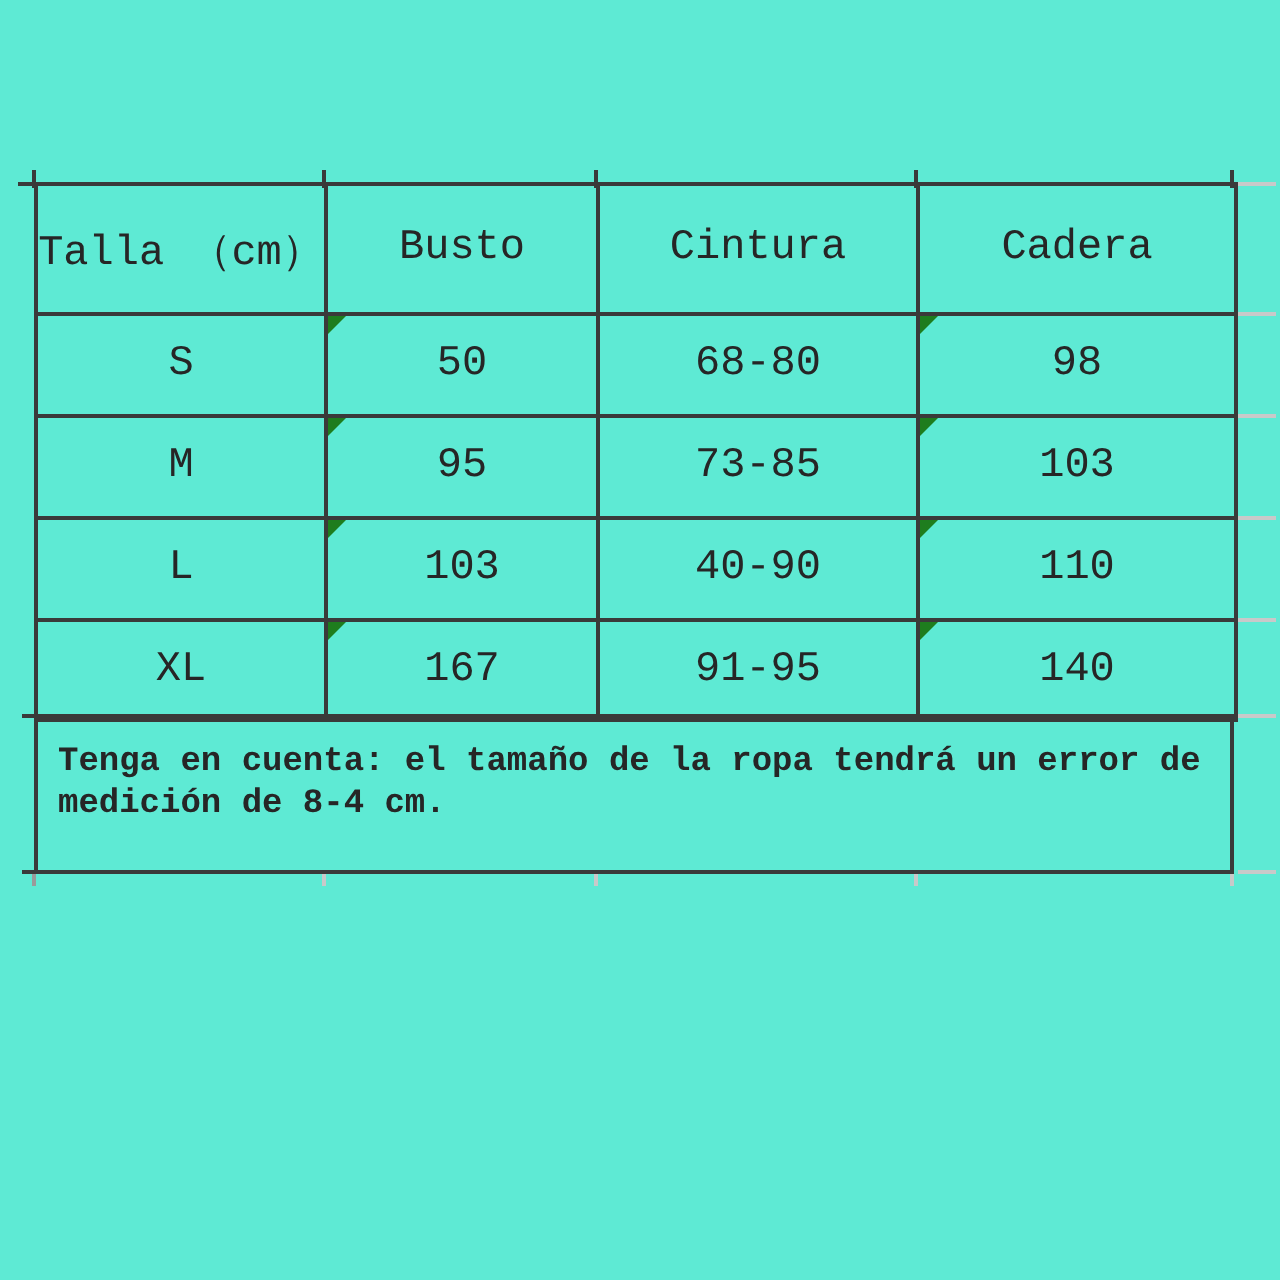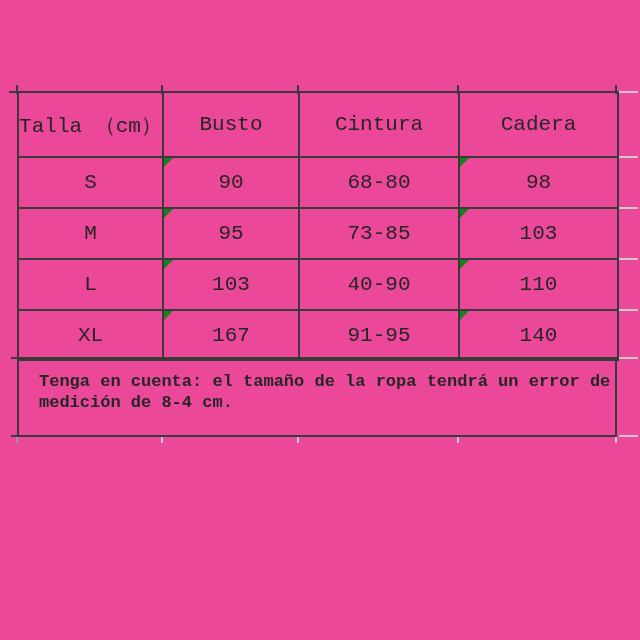--- a/index.html
+++ b/index.html
@@ -1,17 +1,17 @@
 <!DOCTYPE html>
 <html><head>
 <meta charset="utf-8">
 <style>
   html,body{margin:0;padding:0;background:#ffffff;}
   .canvas{
-    position:relative;width:640px;height:640px;background:#ec4899;
+    position:relative;width:640px;height:640px;background:#5eead4;
     font-family:"Liberation Mono","DejaVu Sans Mono",monospace;
     color:#262626;overflow:hidden;
   }
   table.size-chart{
     position:absolute;left:17px;top:91px;width:600px;
     border-collapse:collapse;table-layout:fixed;
   }
   .size-chart th,.size-chart td{
     border:2px solid #3a3a3a;
     text-align:center;vertical-align:middle;
@@ -22,21 +22,21 @@
   tr.r1,tr.r2,tr.r3{height:51px;}
   tr.r4{height:50px;}
   .tri{
     position:absolute;top:0;left:0;width:0;height:0;
     border-top:9px solid #1e7d1e;border-right:9px solid transparent;
   }
   .note-box{
     position:absolute;left:17px;top:357px;width:600px;height:80px;
     box-sizing:border-box;border:2px solid #3a3a3a;
     font-weight:bold;font-size:17px;line-height:21px;
-    padding:12px 2px 0 20px;letter-spacing:0;white-space:nowrap;
+    padding:12px 2px 0 10px;letter-spacing:0;white-space:nowrap;
   }
   .tick{position:absolute;background:#3a3a3a;}
   .faint{position:absolute;background:#c9c9c9;}
 </style>
 </head>
 <body>
 
 <div class="canvas">
 
   <table class="size-chart">
@@ -50,21 +50,21 @@
       <tr class="hdr">
         <th>Talla （cm）</th>
         <th>Busto</th>
         <th>Cintura</th>
         <th>Cadera</th>
       </tr>
     </thead>
     <tbody>
       <tr class="r1">
         <td>S</td>
-        <td><span class="tri"></span><span>90</span></td>
+        <td><span class="tri"></span><span>50</span></td>
         <td>68-80</td>
         <td><span class="tri"></span><span>98</span></td>
       </tr>
       <tr class="r2">
         <td>M</td>
         <td><span class="tri"></span><span>95</span></td>
         <td>73-85</td>
         <td><span class="tri"></span><span>103</span></td>
       </tr>
       <tr class="r3">

